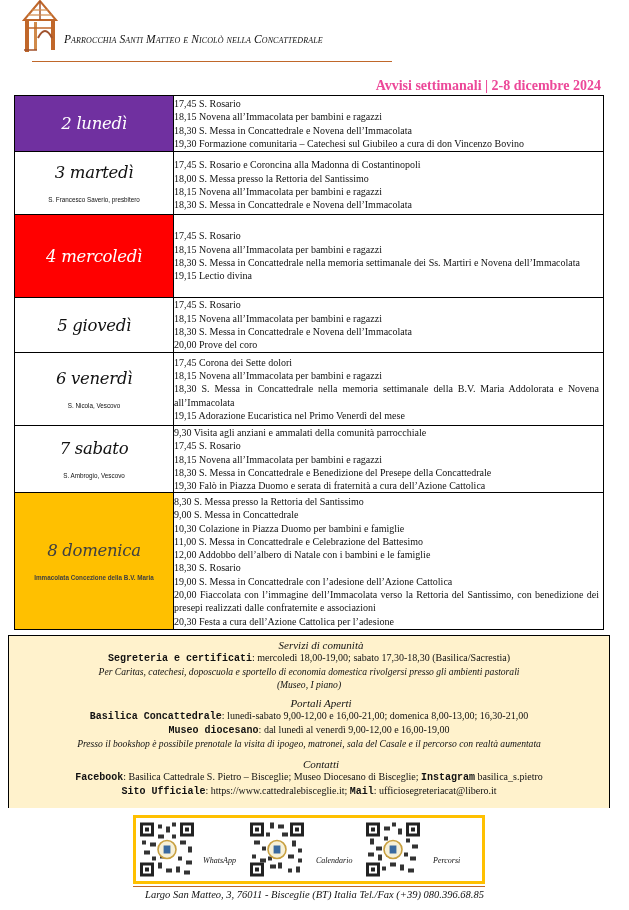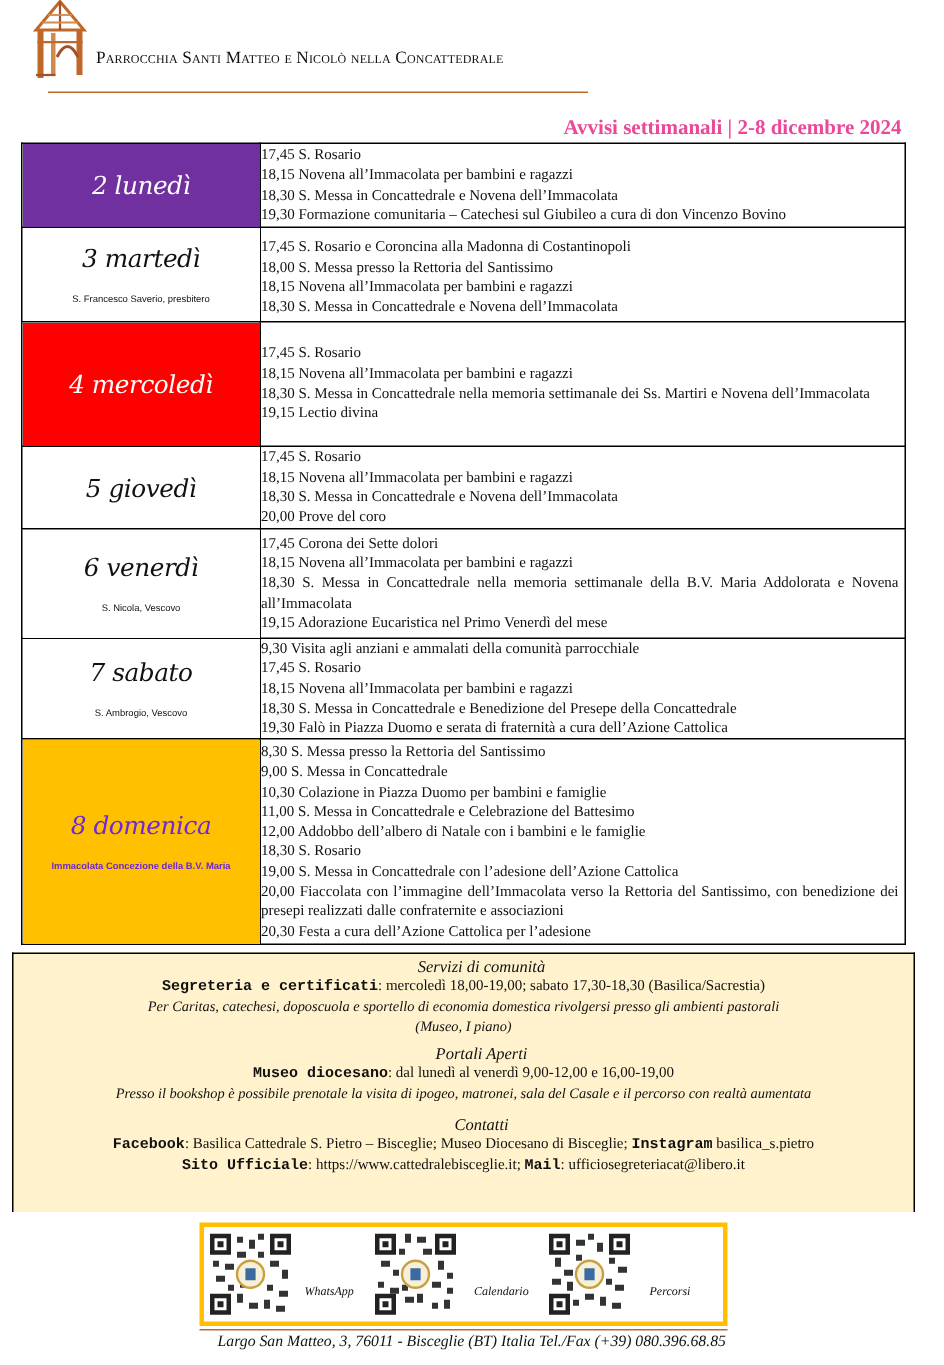--- a/index.html
+++ b/index.html
@@ -1,37 +1,37 @@
 <!DOCTYPE html>
 <html><head>
 <meta charset="utf-8">
 <style>
   html, body { margin: 0; padding: 0; background: #ffffff; }
   body { width: 629px; height: 910px; position: relative; overflow: hidden;
          font-family: "Liberation Serif", "DejaVu Serif", serif; color: #111; }
   .logo { position: absolute; left: 20px; top: 0px; width: 40px; height: 54px; }
-  .parish-name { position: absolute; left: 64px; top: 33px; font-size: 11.5px; font-variant: small-caps; letter-spacing: 0.1px; color: #111; }
+  .parish-name { position: absolute; left: 64px; top: 33px; font-size: 11.5px; font-variant: small-caps; letter-spacing: 0.1px; color: #111; font-style: italic; }
   .header-rule { position: absolute; left: 32px; top: 61px; width: 360px; height: 1px; background: #c0672a; }
   .week-title { position: absolute; right: 28px; top: 78px; font-size: 14px; font-weight: bold; color: #ec4899; }
 
   table.schedule { position: absolute; left: 14px; top: 95px; width: 590px; border-collapse: collapse; table-layout: fixed; }
   table.schedule td { border: 1.3px solid #000; vertical-align: middle; padding: 0; }
   td.day { width: 158px; text-align: center; position: relative; }
   td.day .day-name { font-family: "DejaVu Serif", serif; font-style: italic; font-size: 16.5px; display: block; letter-spacing: -0.3px; }
   td.day .saint { font-family: "Liberation Sans", sans-serif; font-size: 6.3px; display: block; margin-top: 14px; }
   td.events { padding: 0 0 0 4px; vertical-align: top; }
   td.events .ev { font-size: 10px; line-height: 13.3px; display: block; text-align: justify; padding-right: 4px; }
 
   tr.r1 { height: 56px; } tr.r2 { height: 63px; } tr.r3 { height: 83px; }
   tr.r4 { height: 55px; } tr.r5 { height: 73px; } tr.r6 { height: 66px; }
   tr.r7 { height: 137px; }
 
   .purple { background: #7030a0; color: #fff; margin-top: 36px; }
   .red { background: #ff0000; color: #fff; }
-  .gold { background: #ffc000; color: #6d28d9; }
+  .gold { background: #ffc000; color: #404040; }
   .white { background: #fff; color: #111; }
   .gold .saint { font-weight: bold; font-size: 6.3px; }
 
   .services { position: absolute; left: 8px; top: 635px; width: 600px; height: 172px; background: #fff2cc; border: 1.3px solid #000; border-bottom: none; text-align: center; }
   .services .sec-title { font-style: italic; font-size: 11px; display: block; margin-left: 24px; }
   .services .line { font-size: 10px; display: block; line-height: 13px; }
   .services .line b { font-weight: bold; font-family: Liberation Mono, monospace; }
   .services .it { font-style: italic; font-size: 9.6px; display: block; line-height: 13px; }
   .services .gap { display: block; height: 6px; }
   .services .gap2 { display: block; height: 8px; }
@@ -154,20 +154,21 @@
   </table>
 
 <div class="services">
   <span class="gap" style="height:3px"></span>
   <span class="sec-title">Servizi di comunità</span>
   <span class="line"><b>Segreteria e certificati</b><span>: mercoledì 18,00-19,00; sabato 17,30-18,30 (Basilica/Sacrestia)</span></span>
   <span class="it">Per Caritas, catechesi, doposcuola e sportello di economia domestica rivolgersi presso gli ambienti pastorali</span>
   <span class="it">(Museo, I piano)</span>
   <span class="gap"></span>
   <span class="sec-title">Portali Aperti</span>
+  <span class="line"><b>Basilica Concattedrale</b><span>: lunedì-sabato 9,00-12,00 e 16,00-21,00; domenica 8,00-13,00; 16,30-21,00</span></span>
   <span class="line"><b>Museo diocesano</b><span>: dal lunedì al venerdì 9,00-12,00 e 16,00-19,00</span></span>
   <span class="it">Presso il bookshop è possibile prenotale la visita di ipogeo, matronei, sala del Casale e il percorso con realtà aumentata</span>
   <span class="gap2"></span>
   <span class="sec-title">Contatti</span>
   <span class="line"><b>Facebook</b><span>: Basilica Cattedrale S. Pietro – Bisceglie; Museo Diocesano di Bisceglie; </span><b>Instagram</b><span> basilica_s.pietro</span></span>
   <span class="line"><b>Sito Ufficiale</b><span>: https://www.cattedralebisceglie.it; </span><b>Mail</b><span>: ufficiosegreteriacat@libero.it</span></span>
 </div>
 
 <div class="qr-box">
   <svg class="qr" style="left:4px" viewBox="0 0 27 27">

